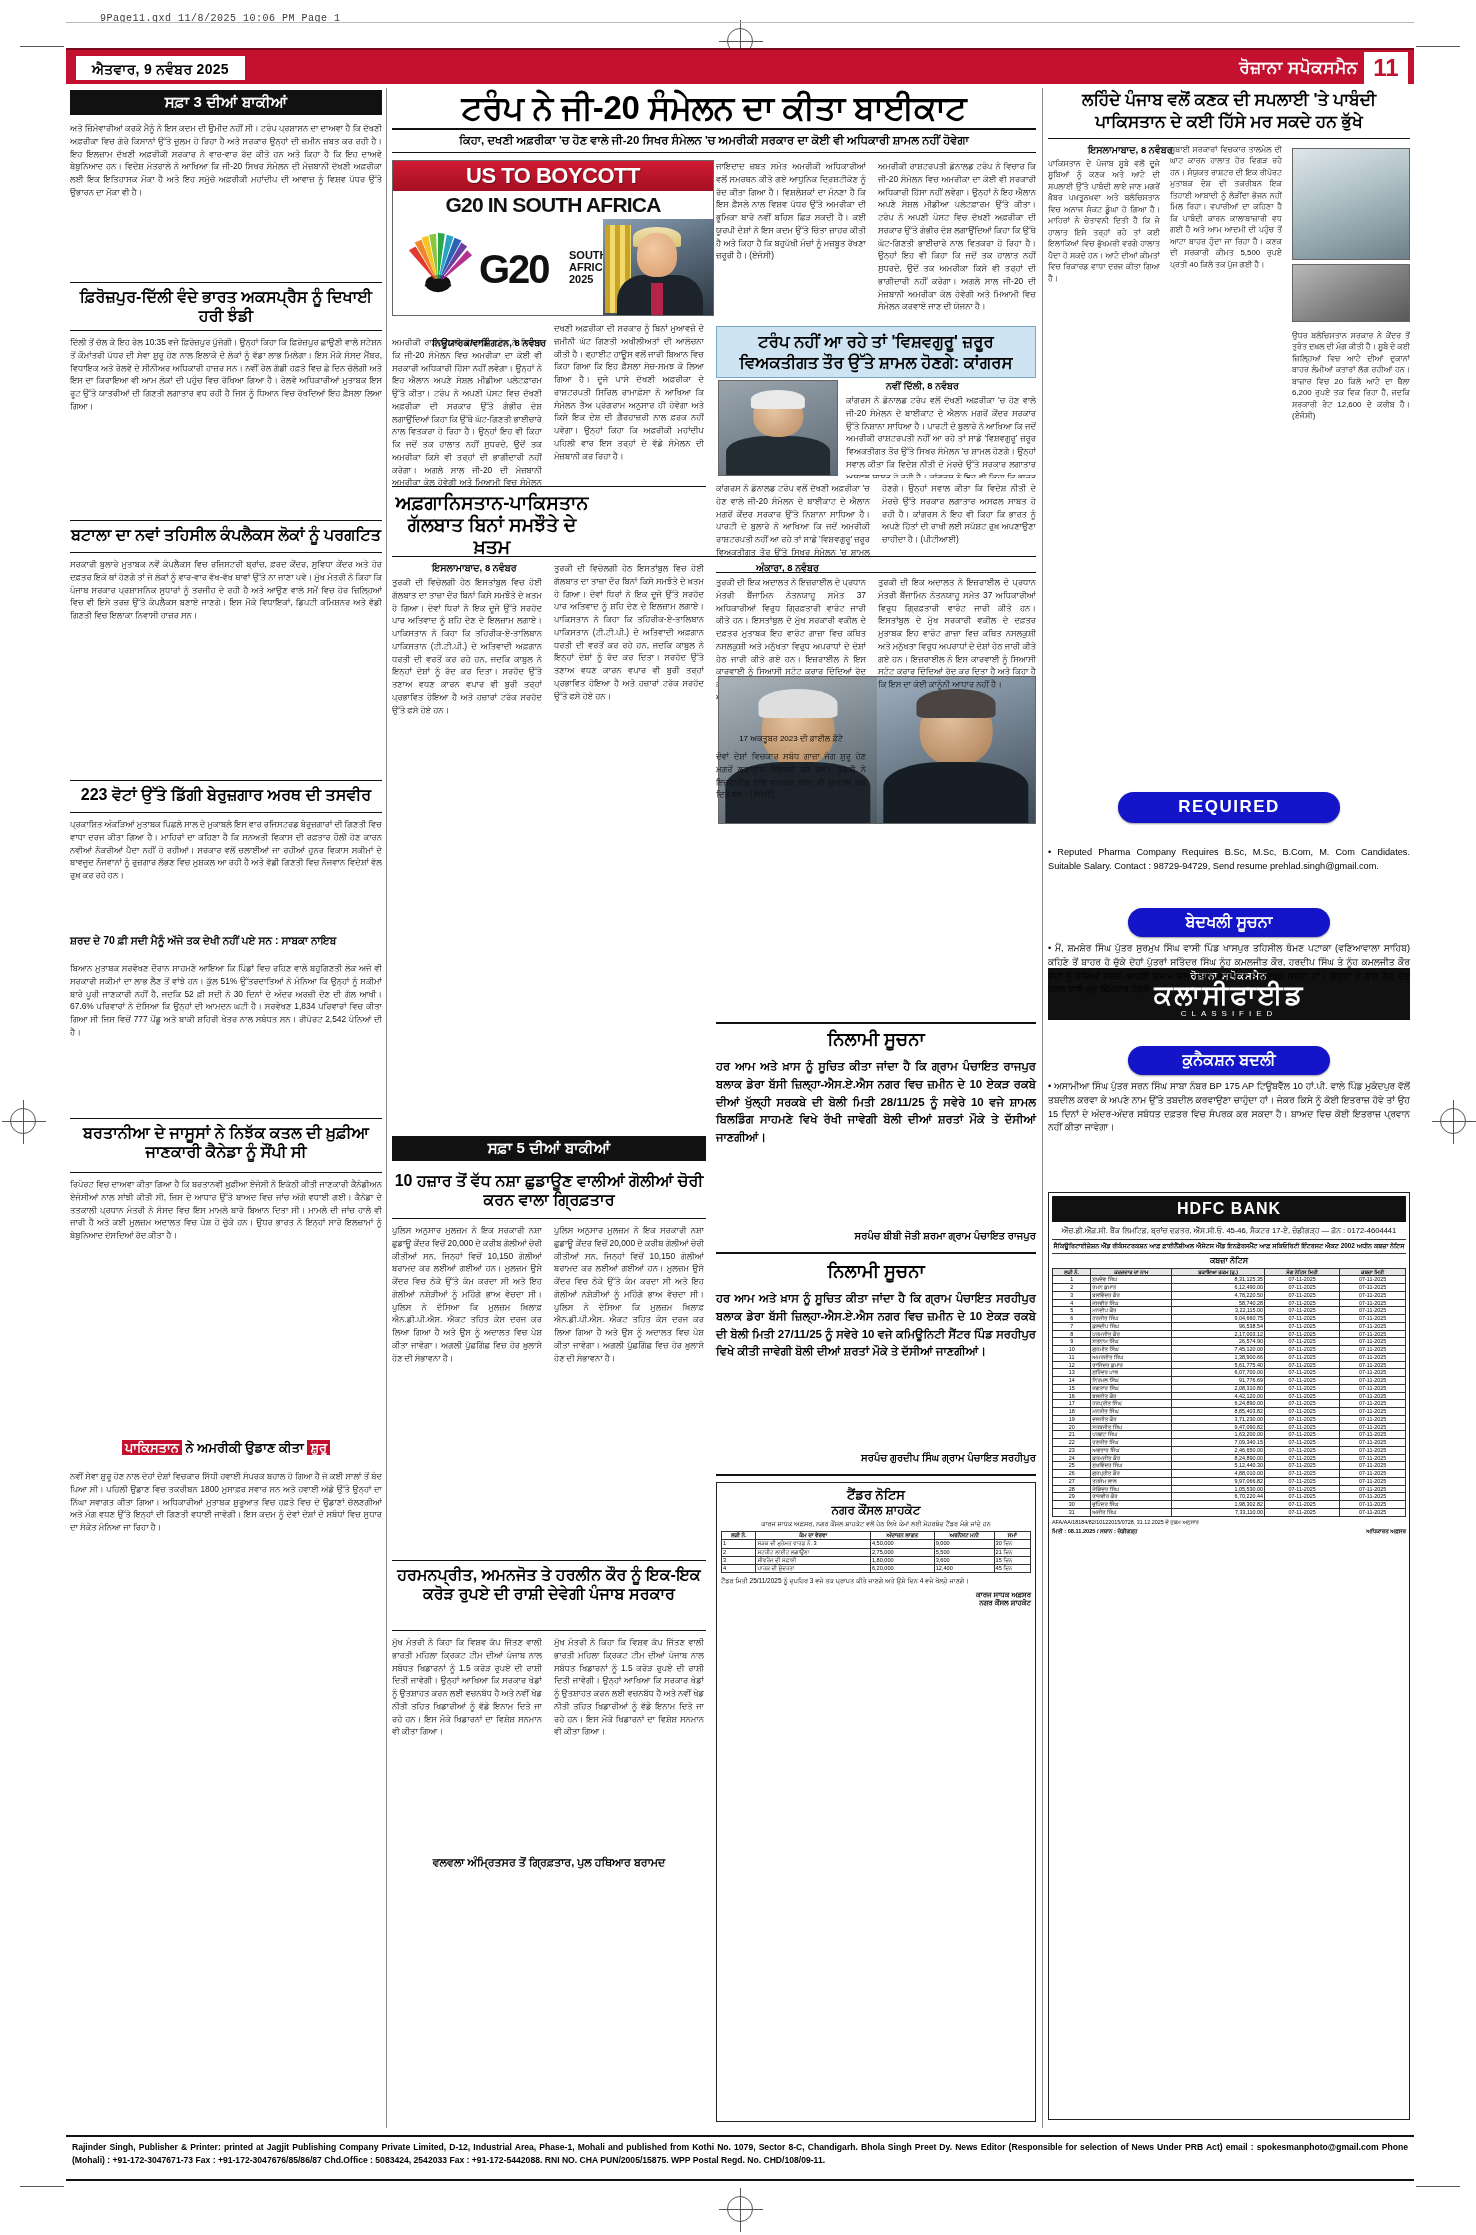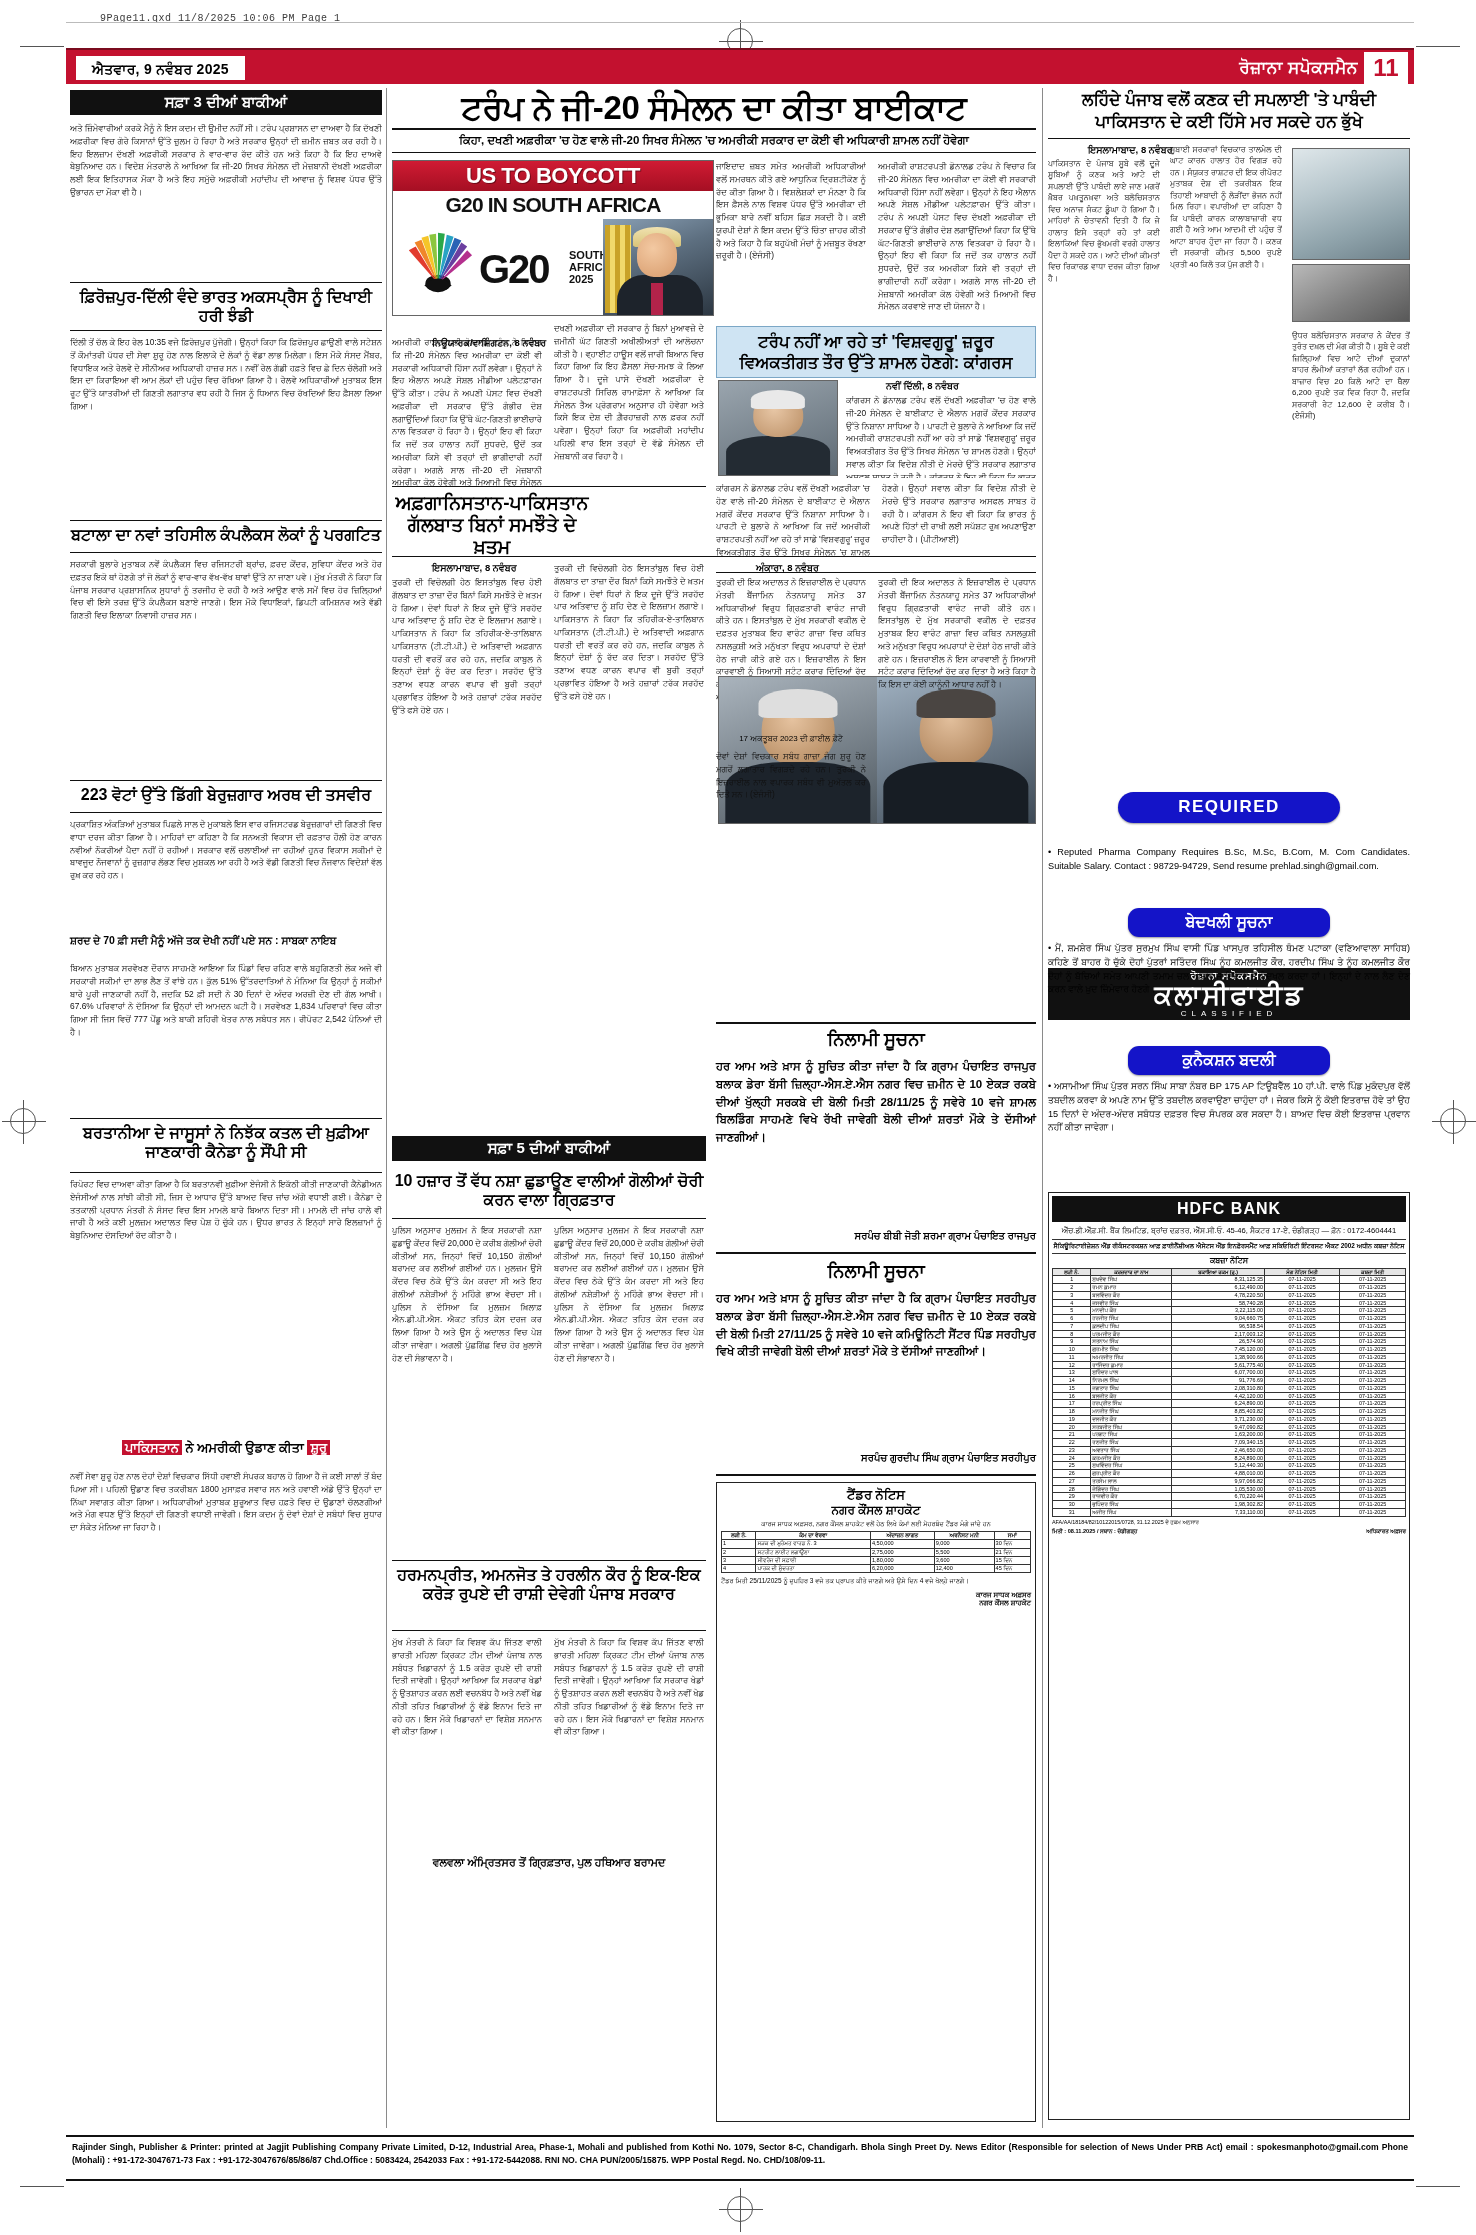--- a/index.html
+++ b/index.html
@@ -178,21 +178,21 @@
   .clsf-top{ font-size:10px; font-weight:bold; letter-spacing:1px; }
   .clsf-big{ font-size:27px; font-weight:bold; letter-spacing:2px; line-height:1; }
   .clsf-en{ font-size:8px; letter-spacing:5px; }
   .pill{
     background:#1414c8; color:#fff; border-radius:22px;
     text-align:center; font-weight:bold;
     padding:5px 0 6px 0; margin:8px auto;
     box-shadow:0 1px 2px rgba(0,0,0,.4);
   }
   .pill.en{ font-size:17px; letter-spacing:1.5px; }
-  .pill.pa{ font-size:16px;border-radius:11px; }
+  .pill.pa{ font-size:16px; }
   .clsf-text{ font-size:9.2px; line-height:1.5; text-align:justify; }
 
   .bank-band{
     background:#111; color:#fff; height:26px;
     display:flex; align-items:center; justify-content:center;
     font-size:16px; font-weight:bold; letter-spacing:1px;
   }
   .bank-sub{ font-size:7.6px; text-align:center; line-height:1.45; }
 
   

